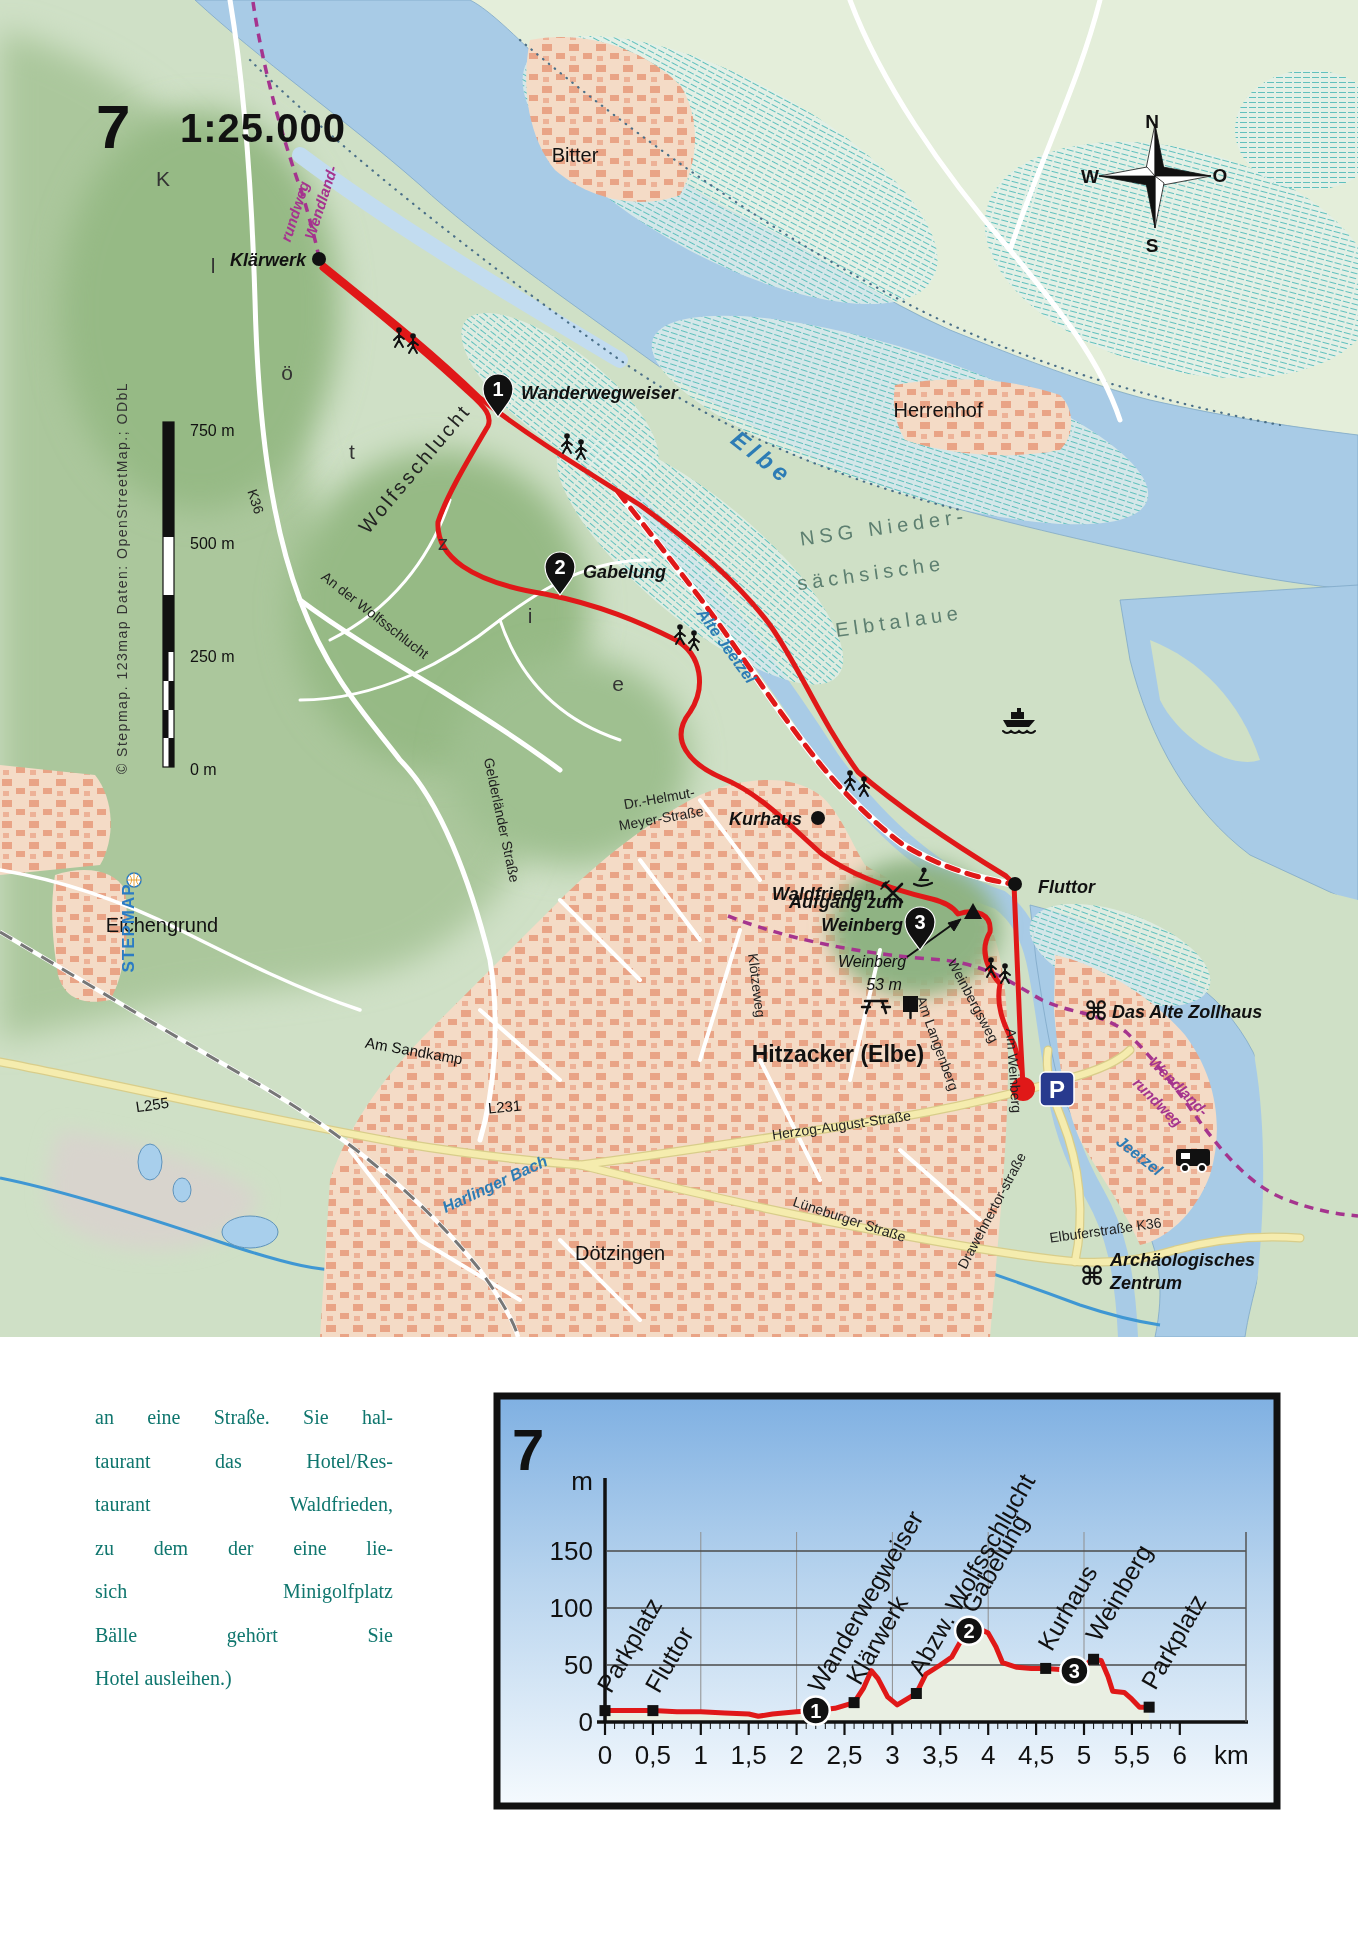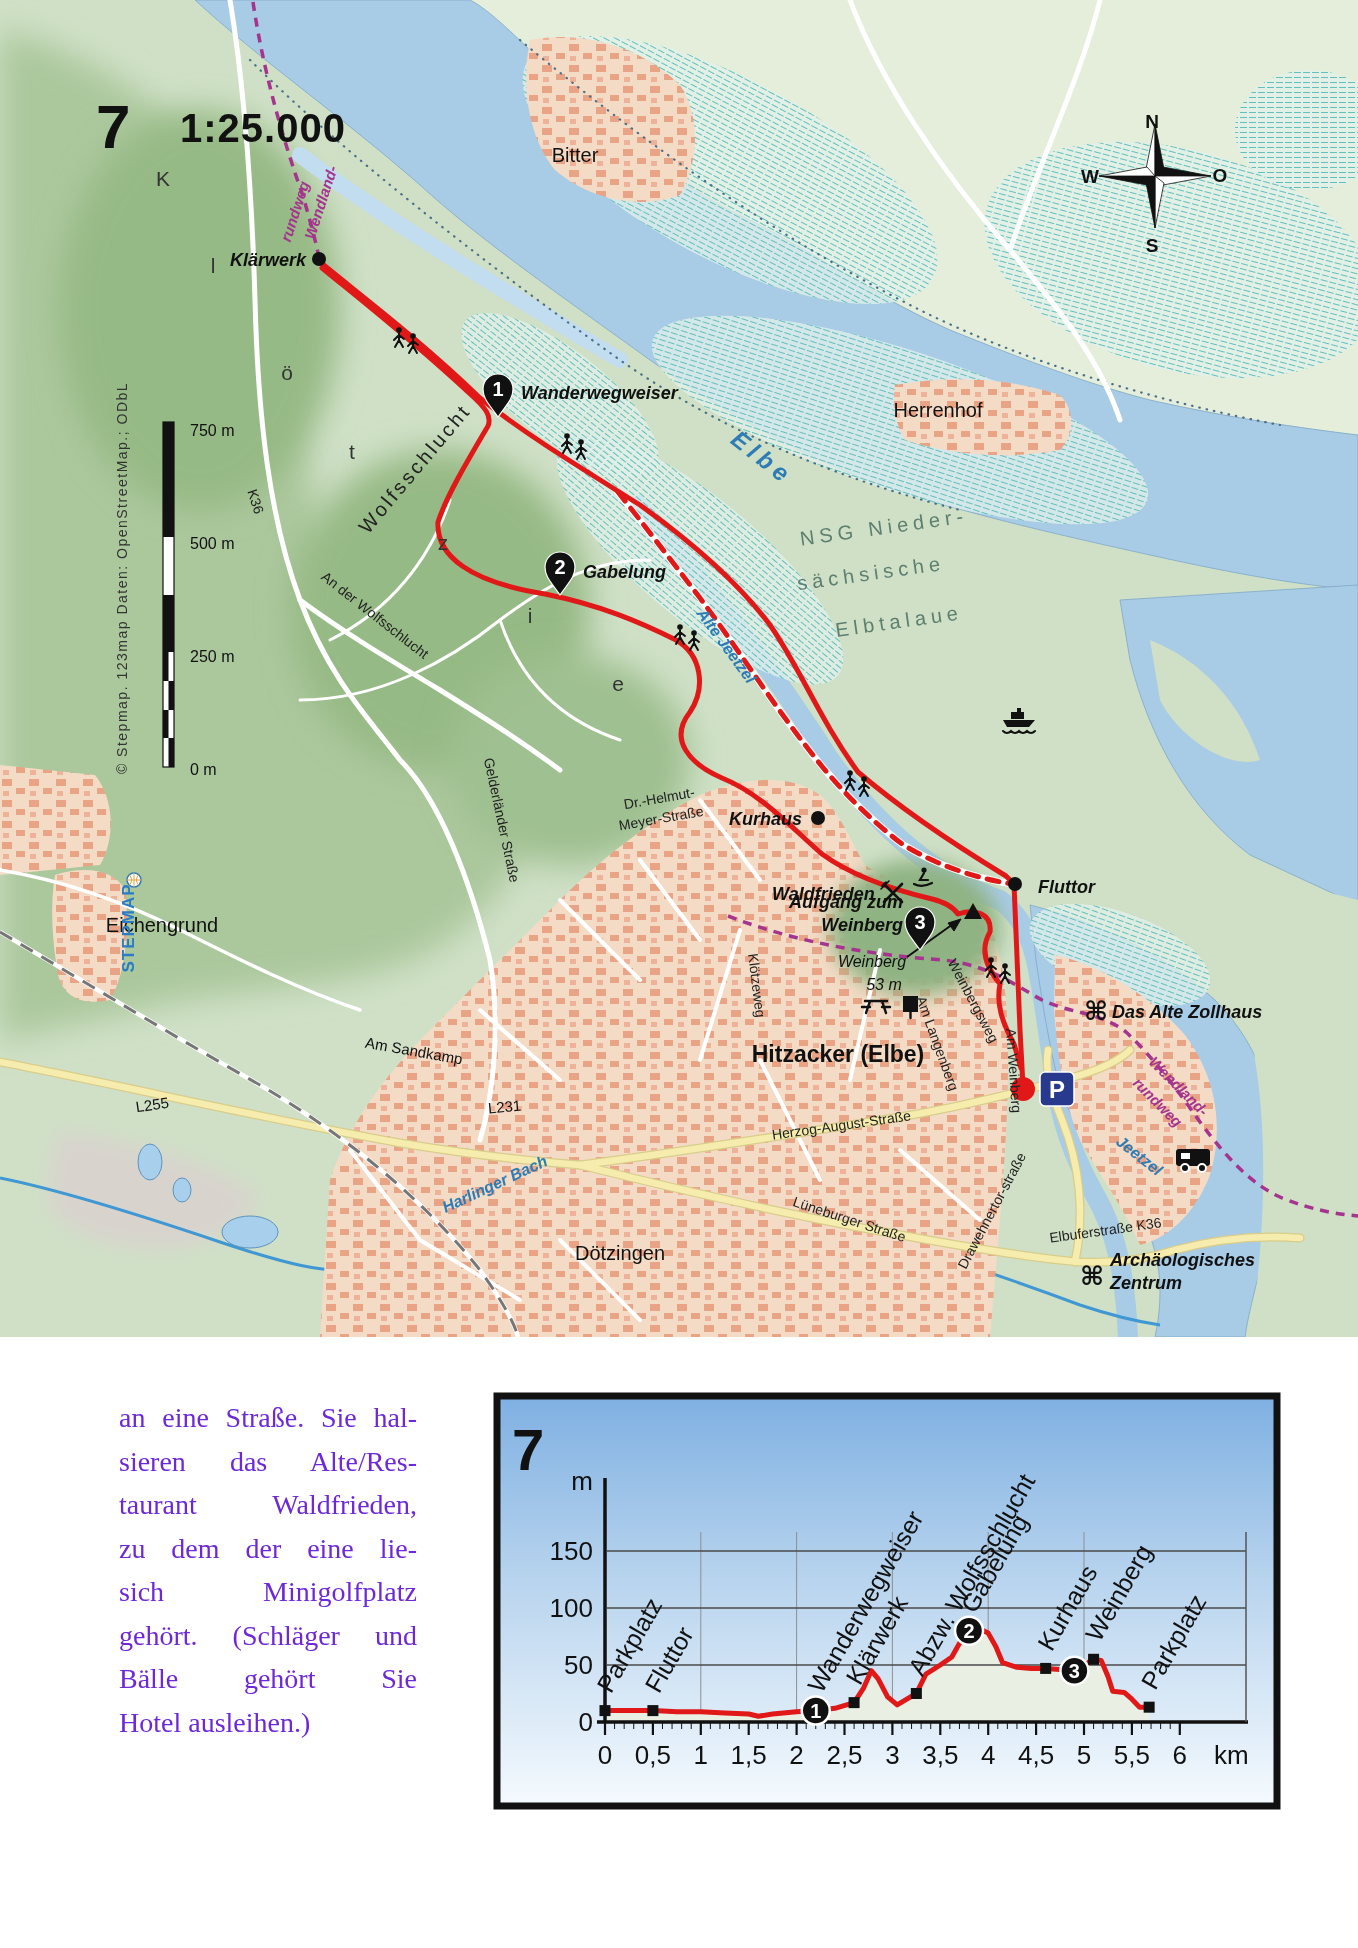--- a/index.html
+++ b/index.html
@@ -19,21 +19,21 @@
   .arealet{font-size:21px;fill:#333;}
   .water{font-size:16px;font-style:italic;font-weight:bold;fill:#2d7cb5;}
   .water-lg{font-size:24px;font-style:italic;font-weight:bold;fill:#2d7cb5;letter-spacing:5px;}
   .nsg{font-size:20px;fill:#5d7f70;letter-spacing:5px;}
   .wend{font-size:15px;font-weight:bold;font-style:italic;fill:#a5348e;}
   .comp{font-size:19px;font-weight:bold;}
   .sb{font-size:16px;}
   .attr{font-size:14px;fill:#333;letter-spacing:1.5px;}
   .attr-brand{font-size:17px;font-weight:bold;fill:#2b7cc4;letter-spacing:1px;}
   .article{position:absolute;left:95px;top:1396px;width:298px;
-           font-family:"Liberation Serif",serif;font-size:28px;line-height:43.5px;color:#6d28d9;margin-left:24px;}
+           font-family:"Liberation Serif",serif;font-size:20px;line-height:43.5px;color:#0f766e;}
   .article .jl{text-align:justify;text-align-last:justify;white-space:nowrap;}
   .article .jl.last{text-align:center;text-align-last:left;}
   .chart-label{font-family:"Liberation Sans",sans-serif;font-size:25px;fill:#111;}
   .chart-tick{font-family:"Liberation Sans",sans-serif;font-size:26px;fill:#111;}
 </style>
 </head>
 <body>
 
 <div class="page">
 
@@ -348,25 +348,24 @@
         <text x="190" y="549" class="ml sb" text-anchor="start">500 m</text>
         <text x="190" y="662" class="ml sb" text-anchor="start">250 m</text>
         <text x="190" y="775" class="ml sb" text-anchor="start">0 m</text>
         <text x="127" y="578" class="ml attr" text-anchor="middle" transform="rotate(-90 127 578)">© Stepmap. 123map Daten: OpenStreetMap.; ODbL</text>
         <text x="134" y="928" class="ml attr-brand" text-anchor="middle" transform="rotate(-90 134 928)">STEPMAP</text>
       </g>
 </svg>
 
 <div class="article" id="article">
       <div class="jl">an eine Straße. Sie hal-</div>
-      <div class="jl">sieren das Alte/Res-</div>
+      <div class="jl">taurant das Hotel/Res-</div>
       <div class="jl">taurant  Waldfrieden,</div>
       <div class="jl">zu dem der eine lie-</div>
       <div class="jl">sich  Minigolfplatz</div>
-      <div class="jl">gehört. (Schläger und</div>
       <div class="jl">Bälle  gehört  Sie</div>
       <div class="jl last">Hotel ausleihen.)</div>
     </div>
 
 <svg id="chart" style="position:absolute;left:490px;top:1390px;" width="795" height="420" viewBox="490 1390 795 420">
   <defs>
     <linearGradient id="sky" x1="0" y1="0" x2="0" y2="1">
       <stop offset="0" stop-color="#7fb0e2"></stop>
       <stop offset="0.45" stop-color="#b8d4ee"></stop>
       <stop offset="1" stop-color="#f5fafe"></stop>

